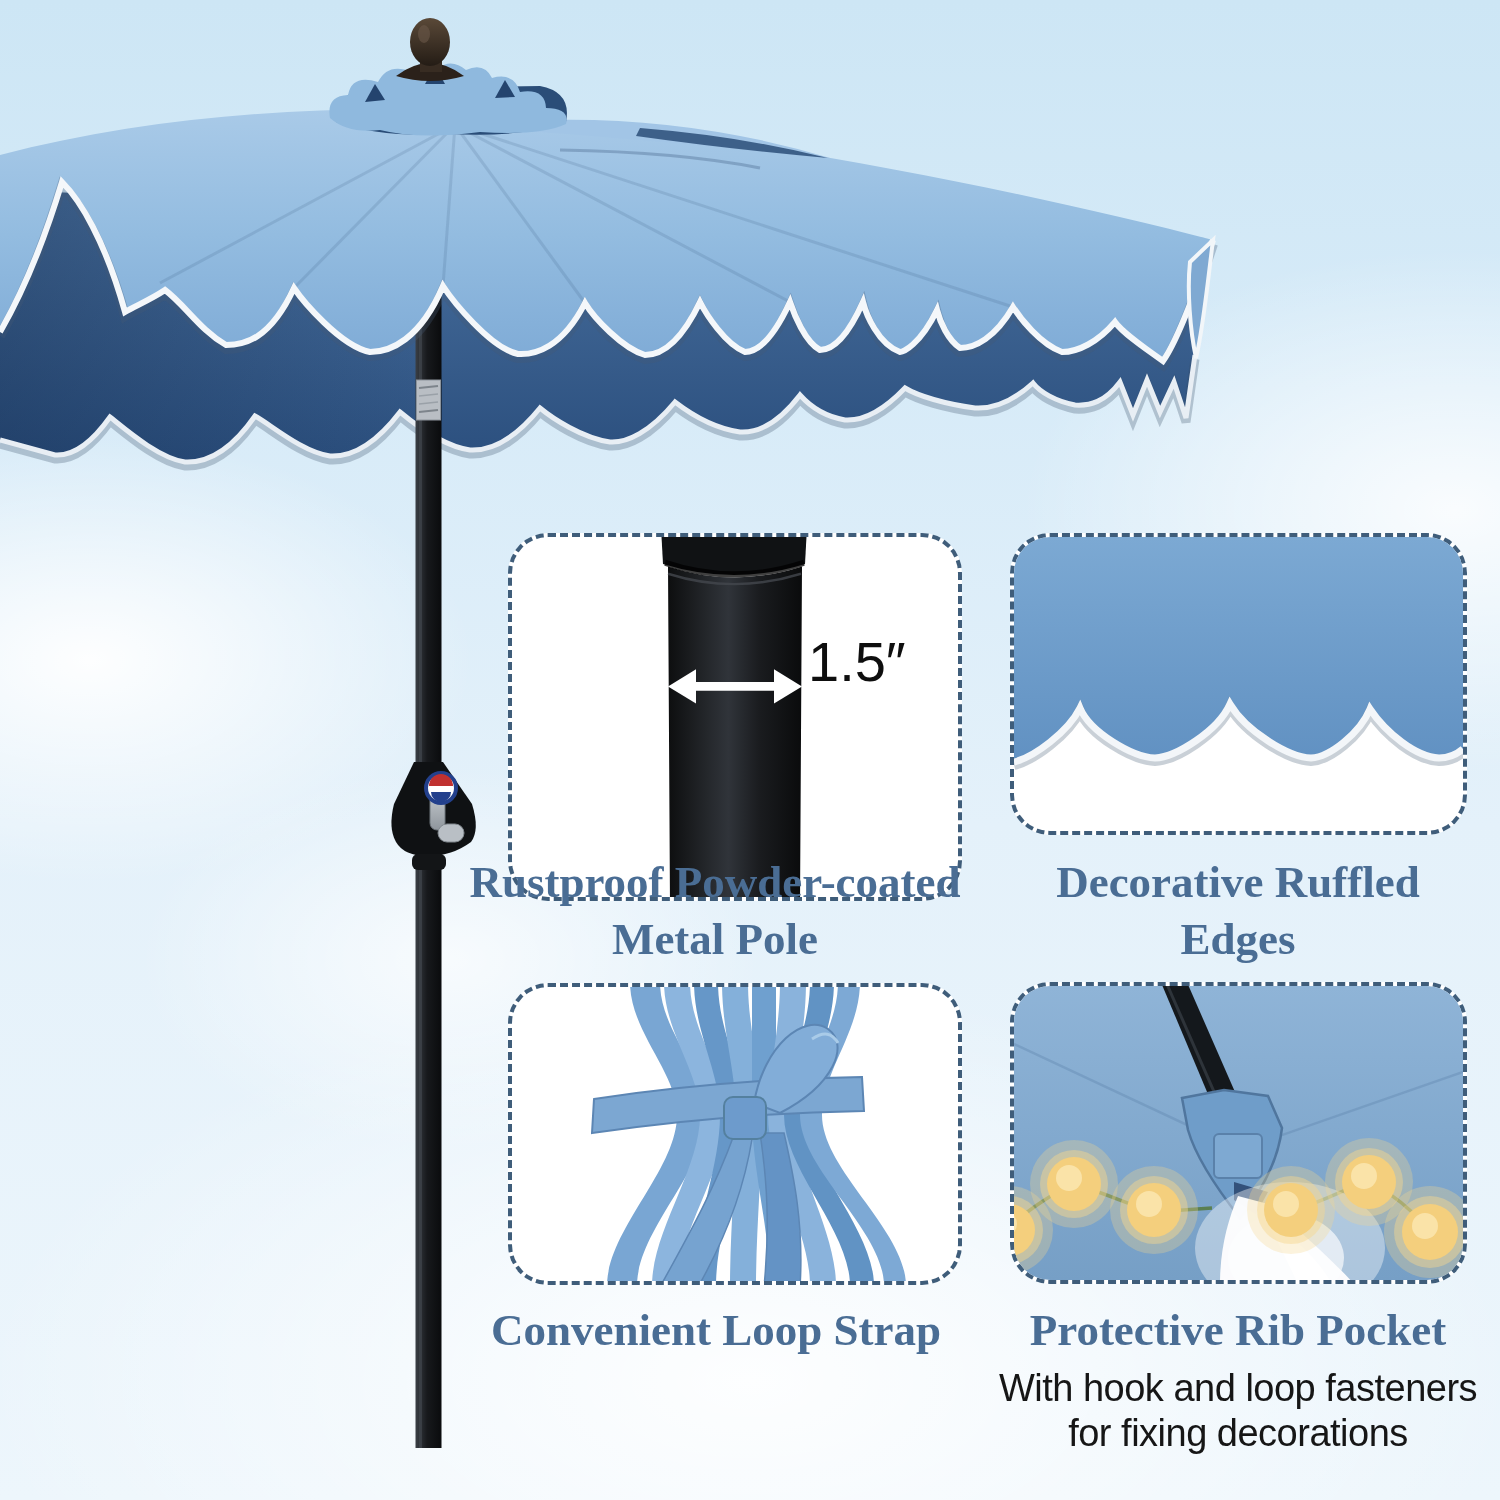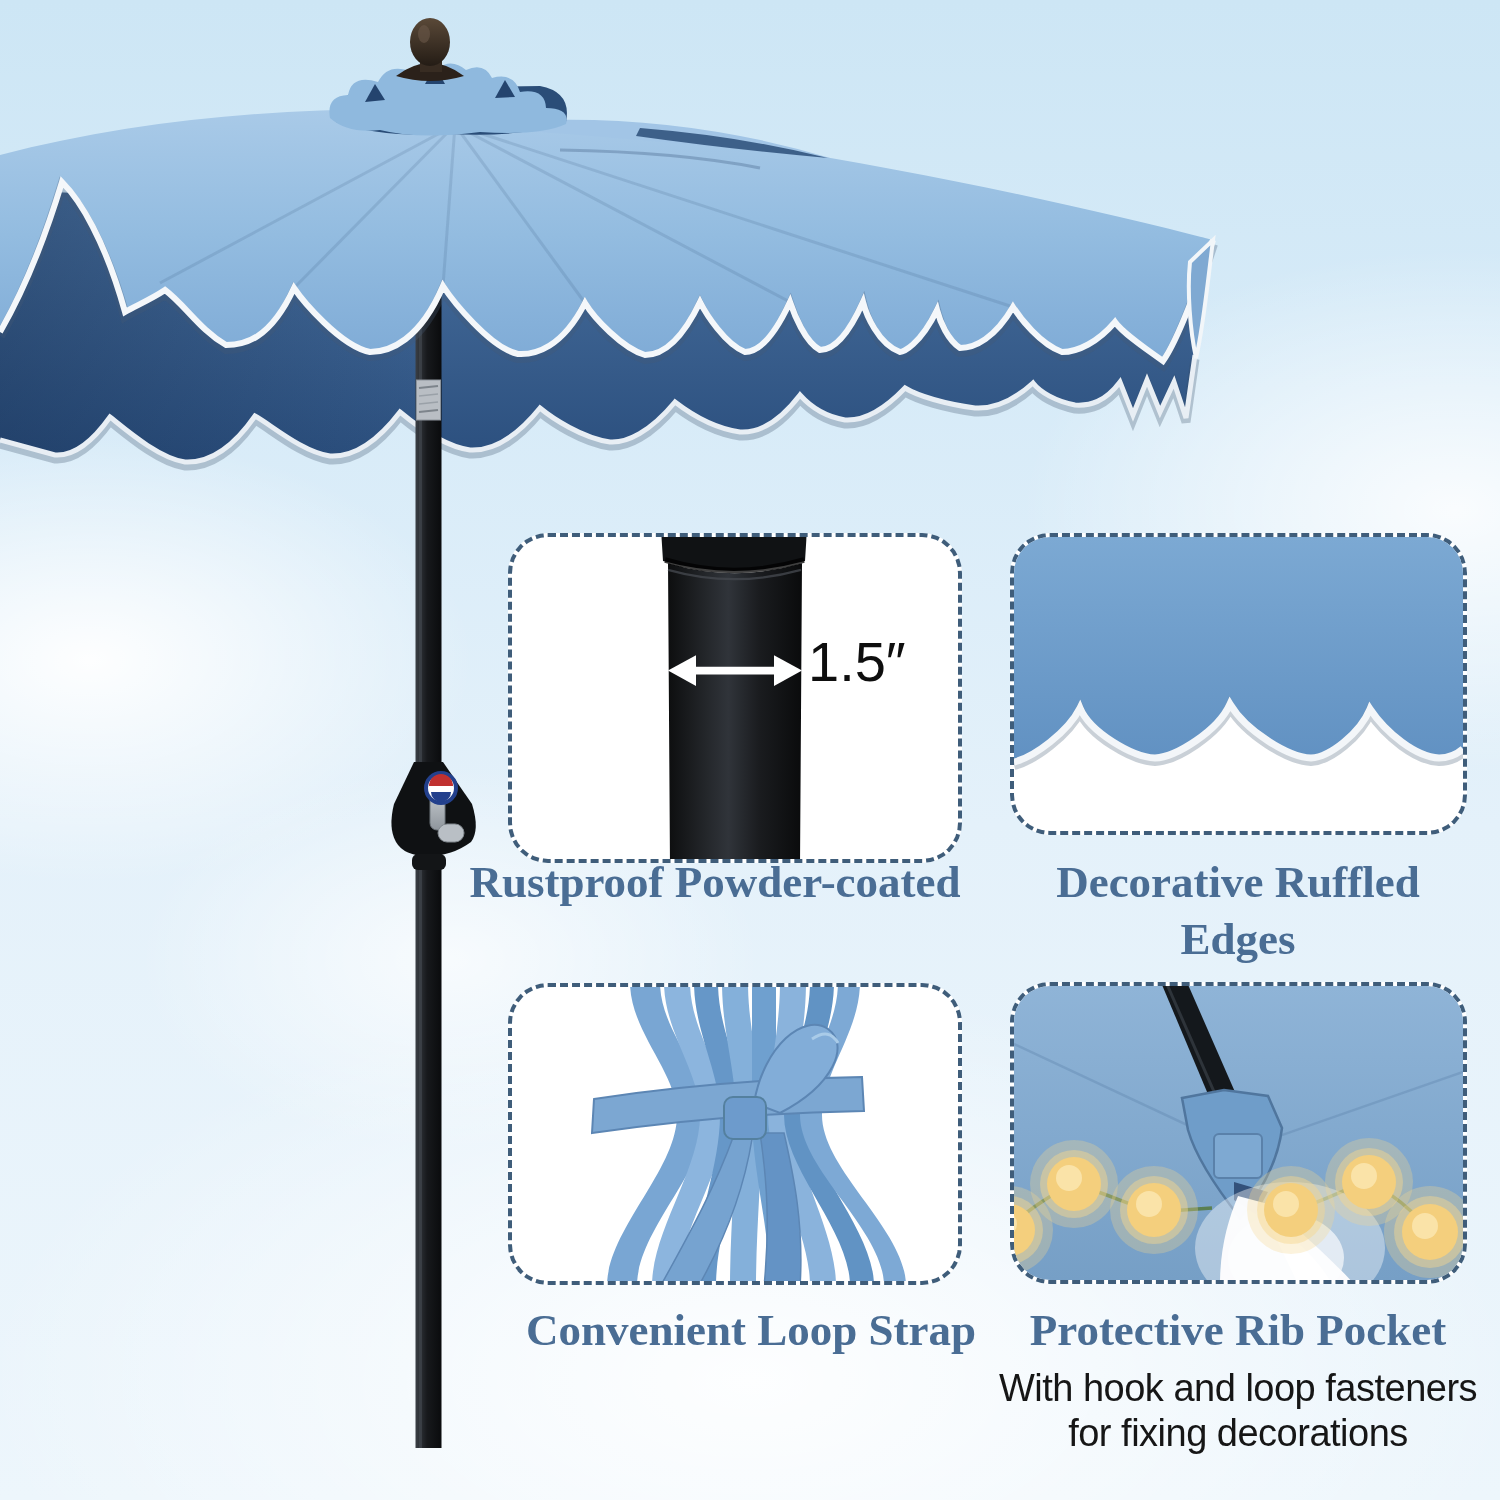--- a/index.html
+++ b/index.html
@@ -12,32 +12,32 @@
       radial-gradient(520px 320px at 30% 64%, rgba(255,255,255,.7), rgba(255,255,255,0) 60%),
       radial-gradient(1100px 560px at 50% 92%, rgba(255,255,255,.9), rgba(255,255,255,0) 70%),
       linear-gradient(180deg,#cde6f5 0%,#d7ebf8 26%,#e4f1fa 55%,#edf6fc 100%);
   }
   .abs{position:absolute;}
   .card{
     position:absolute; box-sizing:border-box; background:#ffffff;
     border:4px dashed #3f5d7a; border-radius:40px; overflow:hidden;
   }
   .card svg{position:absolute; left:0; top:0; width:100%; height:100%;}
-  #card-pole  {left:508px;  top:533px; width:454px; height:330px;}
+  #card-pole  {left:508px;  top:533px; width:454px; height:368px;}
   #card-ruffle{left:1010px; top:533px; width:457px; height:302px;}
   #card-strap {left:508px;  top:983px; width:454px; height:302px;}
   #card-pocket{left:1010px; top:982px; width:457px; height:302px;}
   .cap{
     position:absolute; width:560px; text-align:center;
     font-family:"Liberation Serif", serif; font-weight:700;
     font-size:45px; line-height:57px; color:#4a6d94;
   }
   #cap-pole  {left:435px; top:854px;}
   #cap-ruffle{left:958px; top:854px;}
-  #cap-strap {left:471px; top:1302px;}
+  #cap-strap {left:436px; top:1302px;}
   #cap-pocket{left:958px; top:1302px;}
   .sub{
     margin-top:7px; font-family:"Liberation Sans", sans-serif; font-weight:400;
     font-size:38px; line-height:45px; color:#161616; letter-spacing:-0.5px;
   }
   #measure-label{
     position:absolute; left:296px; top:92px;
     font-family:"Liberation Sans", sans-serif; font-size:56px; color:#0e0e0e;
   }
 </style>
@@ -369,20 +369,21 @@
             <circle cx="416" cy="246" r="36" fill="#f6d88e" opacity="0.45"></circle>
             <circle cx="416" cy="246" r="28" fill="#f4cf7d"></circle>
             <circle cx="411" cy="240" r="13" fill="#fae3a8"></circle>
           </g>
       </g>
     </svg>
   </div>
 
   <div id="cap-pole" class="cap">
     <div>Rustproof Powder-coated</div>
+    <div>Metal Pole</div>
   </div>
 
   <div id="cap-ruffle" class="cap">
     <div>Decorative Ruffled</div>
     <div>Edges</div>
   </div>
 
   <div id="cap-strap" class="cap">
     <div>Convenient Loop Strap</div>
   </div>

